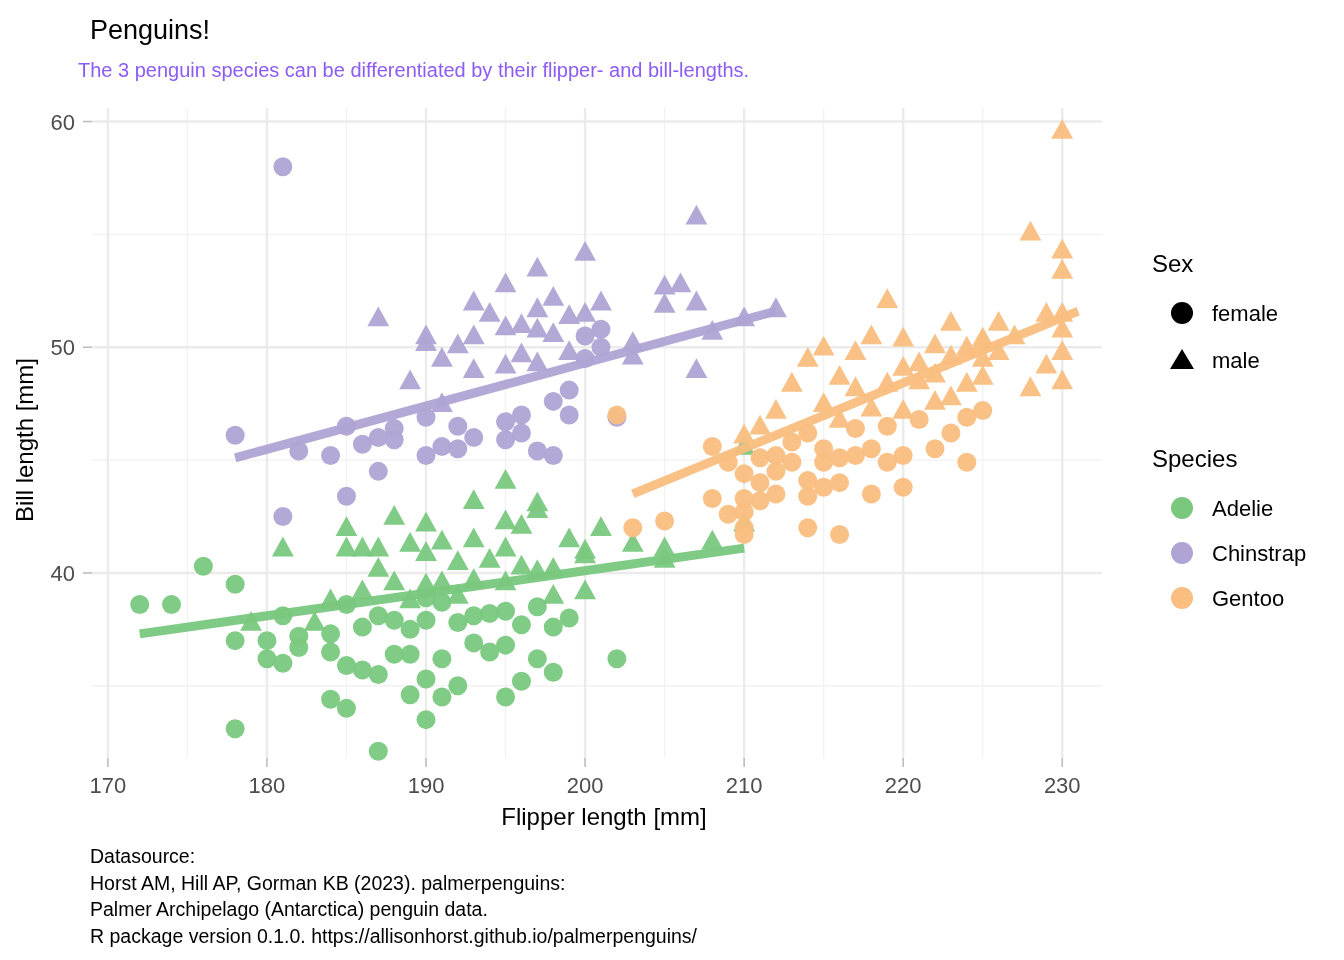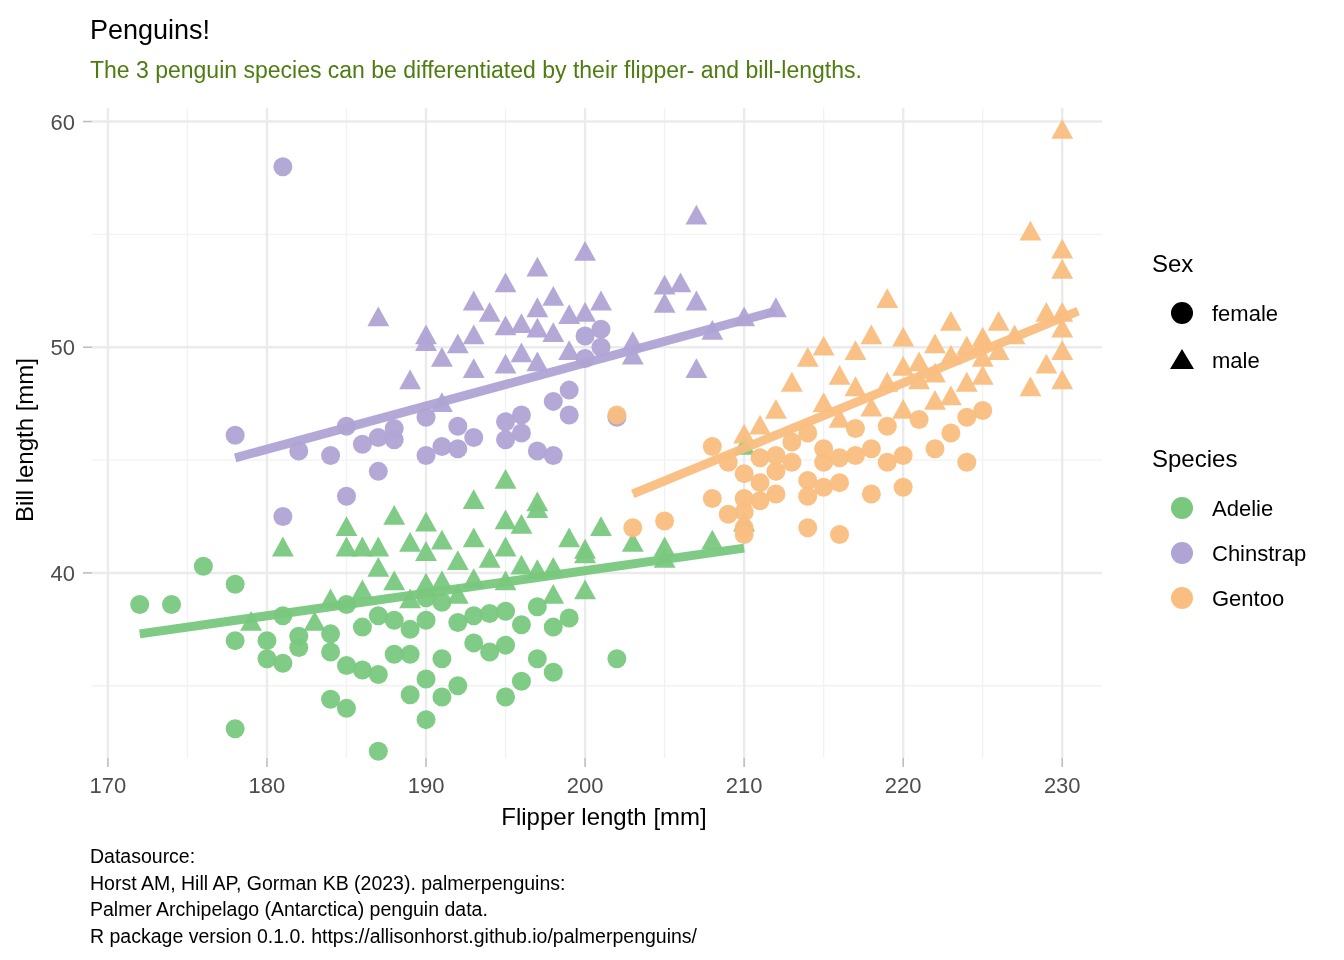--- a/index.html
+++ b/index.html
@@ -25,25 +25,25 @@
     position: absolute;
     left: 90px;
     top: 14px;
     font-size: 27px;
     line-height: 32px;
     color: #000000;
     white-space: nowrap;
   }
   #plot-subtitle {
     position: absolute;
-    left: 90px;
+    left: 78px;
     top: 56px;
-    font-size: 23px;
+    font-size: 20px;
     line-height: 28px;
-    color: #4d7c0f;
+    color: #8b5cf6;
     white-space: nowrap;
   }
   #plot-caption {
     position: absolute;
     left: 90px;
     top: 843px;
     font-size: 19.5px;
     line-height: 26.5px;
     color: #000000;
     white-space: pre;

